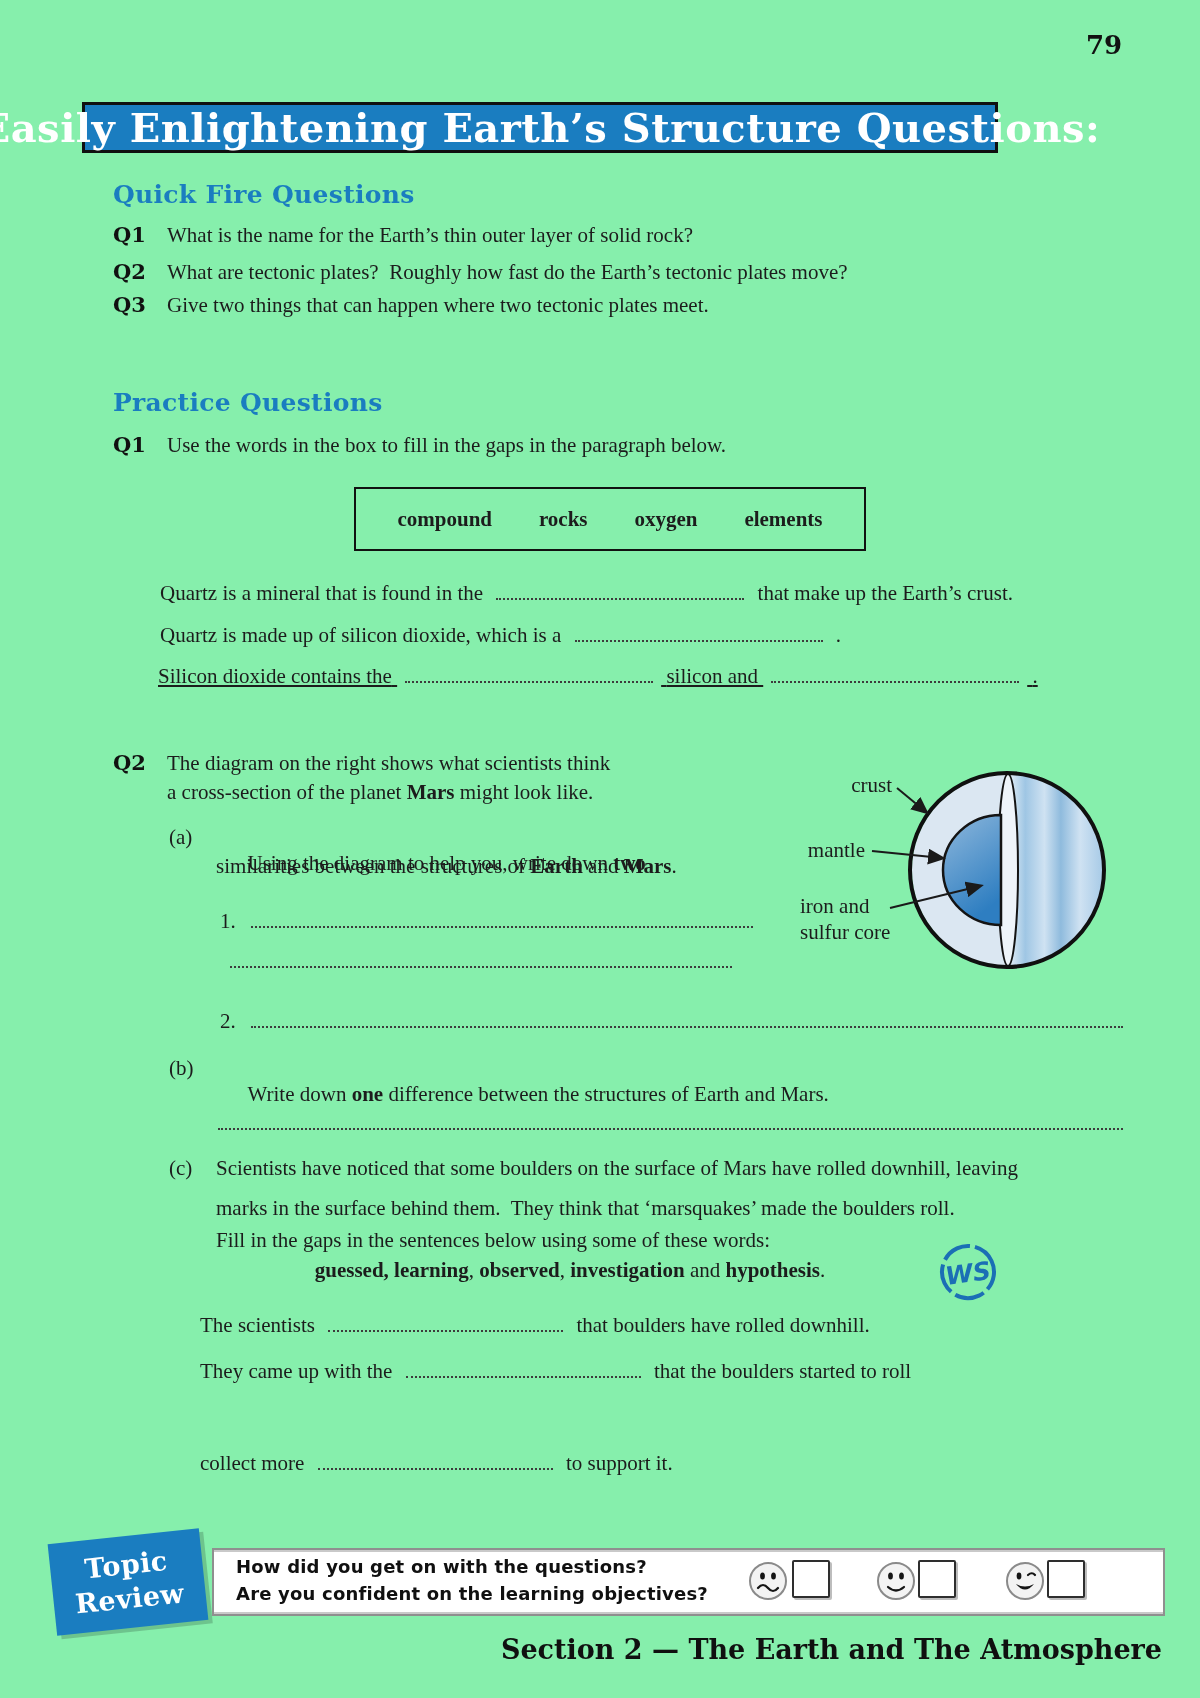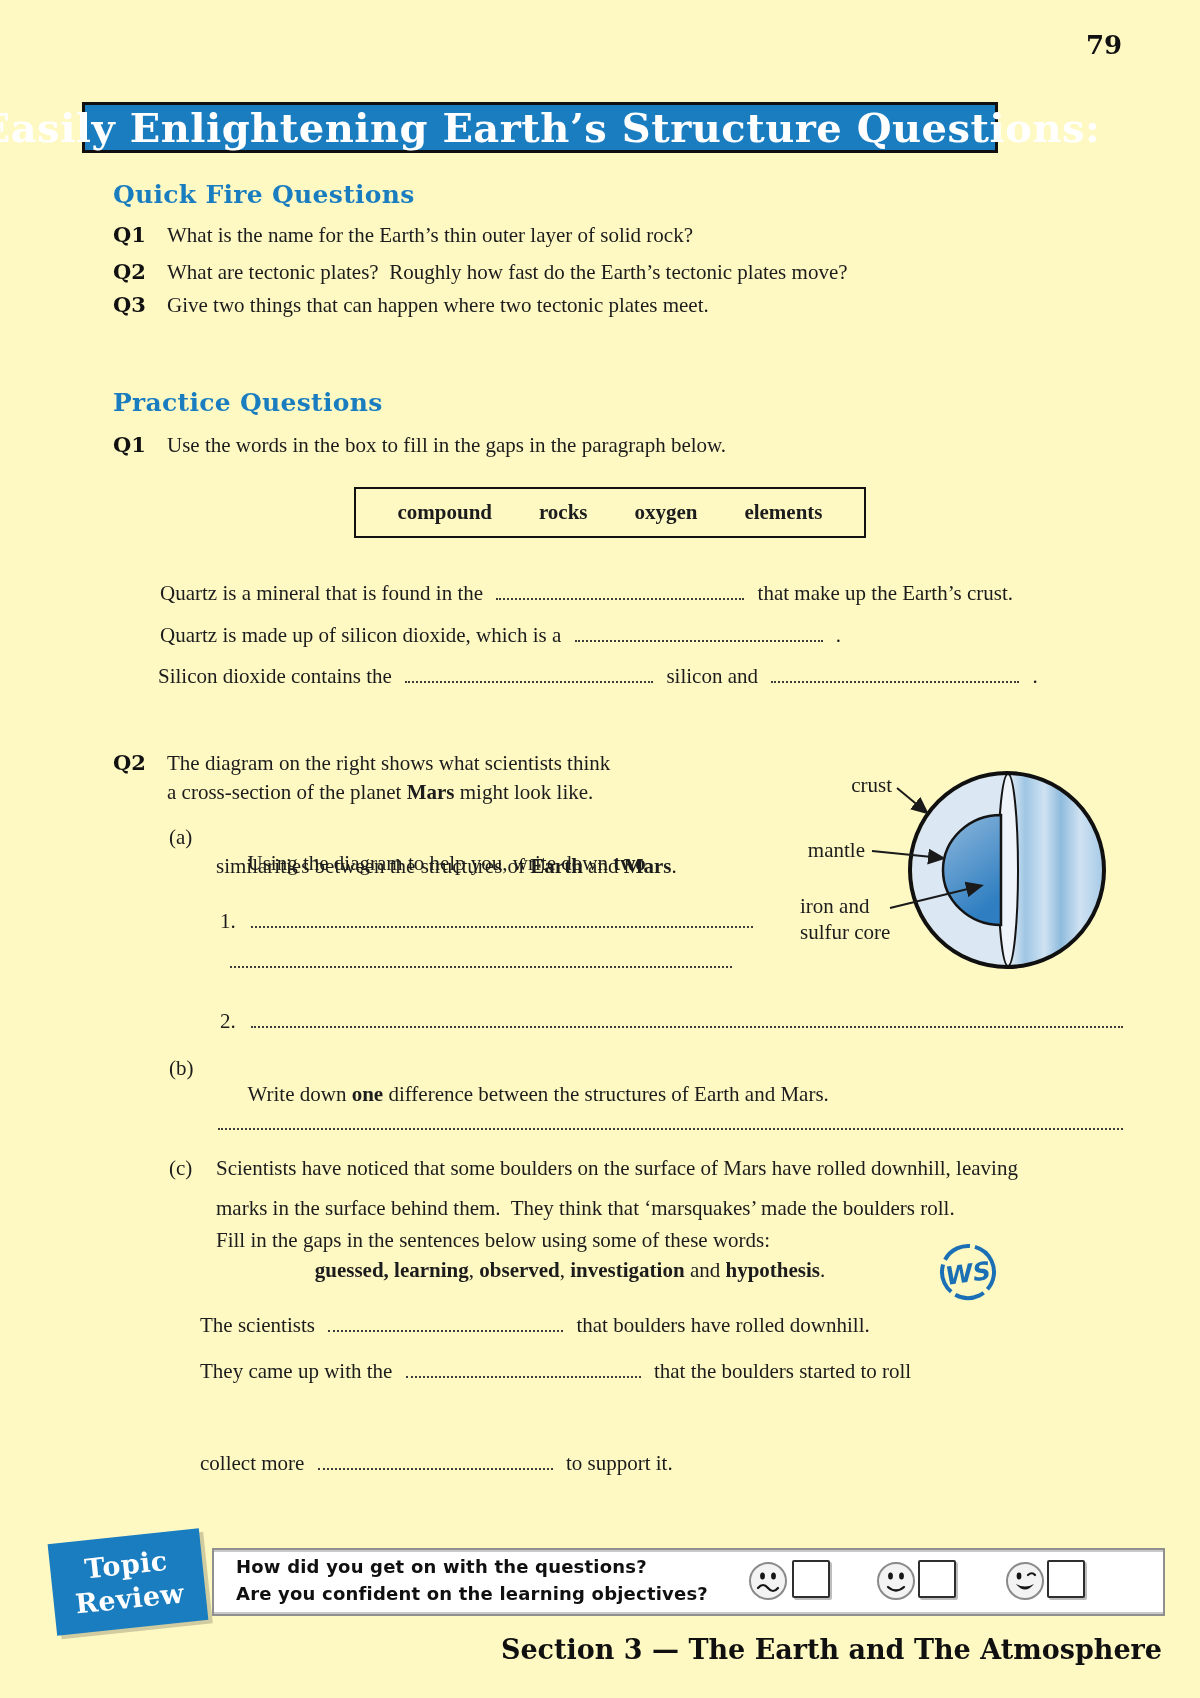--- a/index.html
+++ b/index.html
@@ -1,16 +1,16 @@
 <!DOCTYPE html>
 <html><head>
 <meta charset="utf-8">
 <style>
   html,body{margin:0;padding:0;background:#ffffff;}
-  #page{position:relative;width:1200px;height:1698px;background:#fef9c3;overflow:hidden;
+  #page{position:relative;width:1200px;height:1698px;background:#86efac;overflow:hidden;
         font-family:"Liberation Serif",serif;color:#1c1c1c;}
   .abs{position:absolute;}
   .body-text{font-size:21px;line-height:1.25;white-space:pre-wrap;color:#1c1c1c;}
   .qrow{display:flex;align-items:baseline;}
   .qlabel{font-family:"DejaVu Serif",serif;font-weight:bold;font-size:21px;width:54px;flex:0 0 54px;color:#111;}
   .sublabel{font-size:21px;width:47px;flex:0 0 47px;}
   .blue-head{font-family:"DejaVu Serif",serif;font-weight:bold;font-size:25px;color:#1a7dc0;letter-spacing:.3px;}
   .dots{display:inline-block;border-bottom:2.2px dotted #3c3c3c;height:.85em;vertical-align:baseline;}
   .banner{background:#1a7dc0;border:3px solid #101010;box-sizing:border-box;display:flex;align-items:center;justify-content:center;}
   .banner-text{font-family:"DejaVu Serif",serif;font-weight:bold;font-size:40px;color:#ffffff;letter-spacing:.5px;white-space:nowrap;}
@@ -53,38 +53,38 @@
     <span class="body-text">Give two things that can happen where two tectonic plates meet.</span>
   </div>
 
   <div class="abs blue-head" style="left:113px;top:388px;">Practice Questions</div>
 
   <div class="abs qrow" style="left:113px;top:432px;width:1010px;">
     <span class="qlabel">Q1</span>
     <span class="body-text">Use the words in the box to fill in the gaps in the paragraph below.</span>
   </div>
 
-  <div class="abs wordbox" style="left:354px;top:487px;width:512px;height:51px;">
+  <div class="abs wordbox" style="left:354px;top:487px;width:512px;height:64px;">
     <span>compound</span>
     <span>rocks</span>
     <span>oxygen</span>
     <span>elements</span>
   </div>
 
   <div class="abs body-text nw" style="left:160px;top:580px;">
     <span>Quartz is a mineral that is found in the</span>
     <span class="dots" style="width:248px;margin:0 8px;"></span>
     <span>that make up the Earth’s crust.</span>
   </div>
   <div class="abs body-text nw" style="left:160px;top:622px;">
     <span>Quartz is made up of silicon dioxide, which is a</span>
     <span class="dots" style="width:248px;margin:0 8px;"></span>
     <span>.</span>
   </div>
-  <div class="abs body-text nw" style="left:158px;top:663px;">
+  <div class="abs body-text nw" style="left:158px;top:663px;text-decoration:underline;">
     <span>Silicon dioxide contains the</span>
     <span class="dots" style="width:248px;margin:0 8px;"></span>
     <span>silicon and</span>
     <span class="dots" style="width:248px;margin:0 8px;"></span>
     <span>.</span>
   </div>
 
   <div class="abs qrow" style="left:113px;top:750px;width:660px;">
     <span class="qlabel">Q2</span>
     <span class="body-text">The diagram on the right shows what scientists think</span>
@@ -225,15 +225,15 @@
   <div class="abs checkbox" style="left:918px;top:1560px;"></div>
 
   <svg class="abs" style="left:1005px;top:1561px;" width="40" height="40" viewBox="0 0 40 40">
     <circle cx="20" cy="20" r="18" fill="#f3f3f3" stroke="#8a8a8a" stroke-width="2"></circle>
     <ellipse cx="14" cy="15" rx="2.4" ry="3.4" fill="#151515"></ellipse>
     <path d="M23 14 q4 -3.5 7 0" fill="none" stroke="#151515" stroke-width="2.2" stroke-linecap="round"></path>
     <path d="M11 23 Q20 34 29 23 Q20 28 11 23 Z" fill="#151515"></path>
   </svg>
   <div class="abs checkbox" style="left:1047px;top:1560px;"></div>
 
-  <div class="abs section-foot" style="right:38px;top:1634px;">Section 3 — The Earth and The Atmosphere</div>
+  <div class="abs section-foot" style="right:38px;top:1634px;">Section 2 — The Earth and The Atmosphere</div>
 
 </div>
 
 </body></html>

